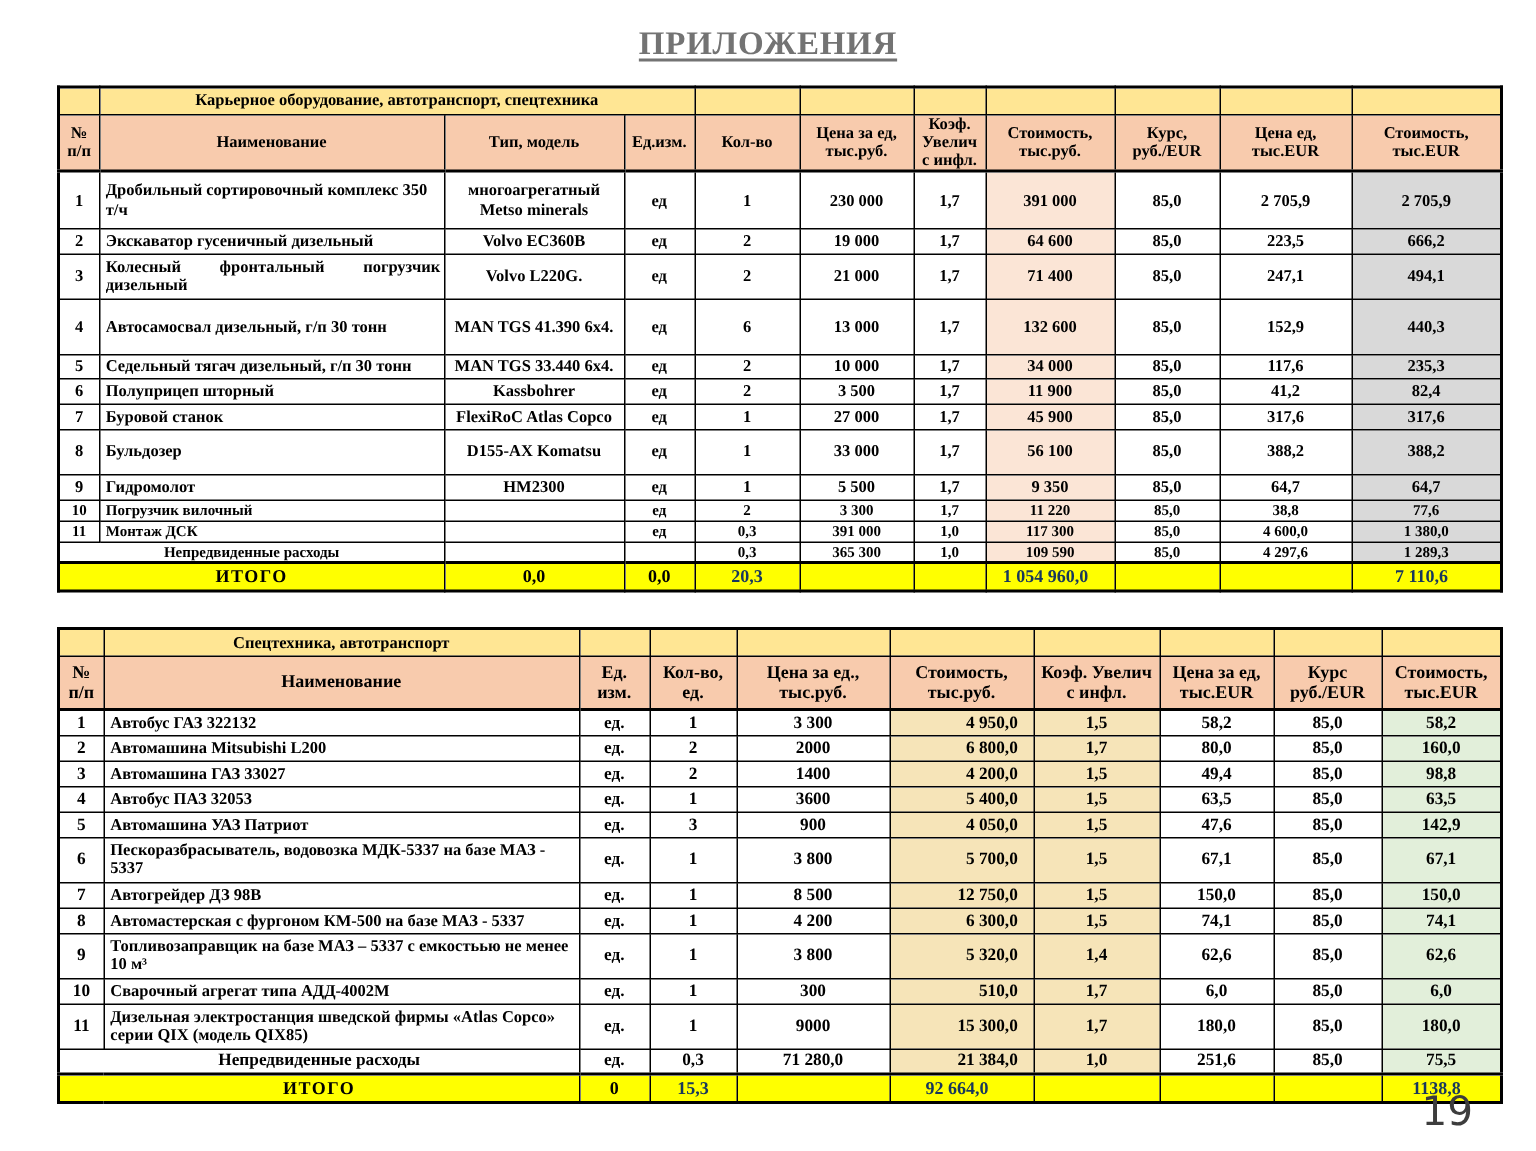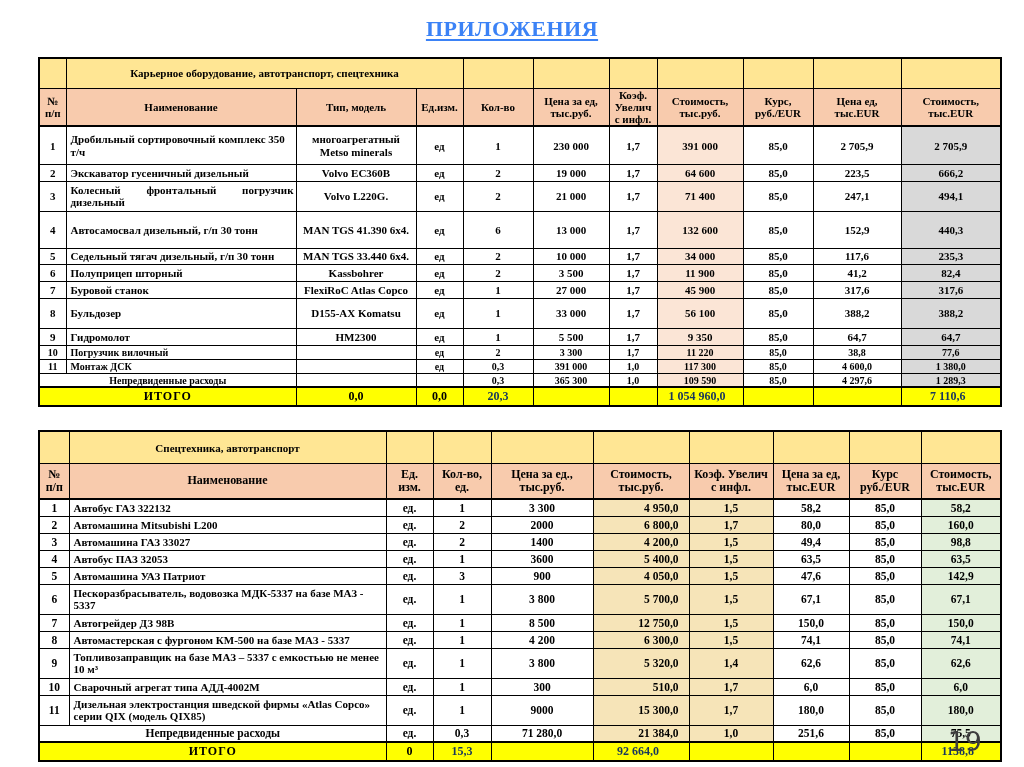--- a/index.html
+++ b/index.html
@@ -1,19 +1,19 @@
 <!DOCTYPE html>
 <html><head>
 <meta charset="utf-8">
 <style>
   html,body{margin:0;padding:0;background:#fff;}
   .slide{width:1024px;height:767px;position:relative;background:#fff;overflow:hidden;
          font-family:"Liberation Serif",serif;}
   .title{margin:0;padding-top:16px;text-align:center;font-size:22px;font-weight:bold;
-         color:#3b82f6;letter-spacing:.5px;}
+         color:#737373;letter-spacing:.5px;}
   .title span{text-decoration:underline;text-decoration-thickness:2px;text-underline-offset:3px;}
 
   table{border-collapse:collapse;table-layout:fixed;margin-left:38px;border:2px solid #000;}
   td,th{border:1px solid #000;text-align:center;vertical-align:middle;padding:0 2px;
         line-height:1.12;overflow:hidden;}
   td{white-space:nowrap;}
   th{background:#F8CBAD;font-weight:bold;white-space:normal;}
 
   .t1{margin-top:15px;width:962px;}
   .t2{margin-top:23px;width:962px;}
@@ -65,21 +65,21 @@
         <col style="width:47px">
       <col style="width:70px">
         <col style="width:76px">
         <col style="width:48px">
         <col style="width:86px">
       <col style="width:70px">
         <col style="width:88px">
         <col style="width:100px">
     </colgroup>
     <tbody>
-      <tr class="bandr" style="height:30px">
+      <tr class="bandr" style="height:18px">
         <td></td>
         <td colspan="3">Карьерное оборудование, автотранспорт, спецтехника</td>
         <td></td>
         <td></td>
         <td></td>
         <td></td>
         <td></td>
         <td></td>
         <td></td>
       </tr>
@@ -275,21 +275,21 @@
         <col style="width:47px">
         <col style="width:58px">
       <col style="width:102px">
         <col style="width:96px">
         <col style="width:84px">
         <col style="width:76px">
       <col style="width:72px">
         <col style="width:80px">
     </colgroup>
     <tbody>
-      <tr class="bandr" style="height:32px">
+      <tr class="bandr" style="height:18px">
         <td></td>
         <td>Спецтехника, автотранспорт</td>
         <td></td>
         <td></td>
         <td></td>
         <td></td>
         <td></td>
         <td></td>
         <td></td>
         <td></td>

